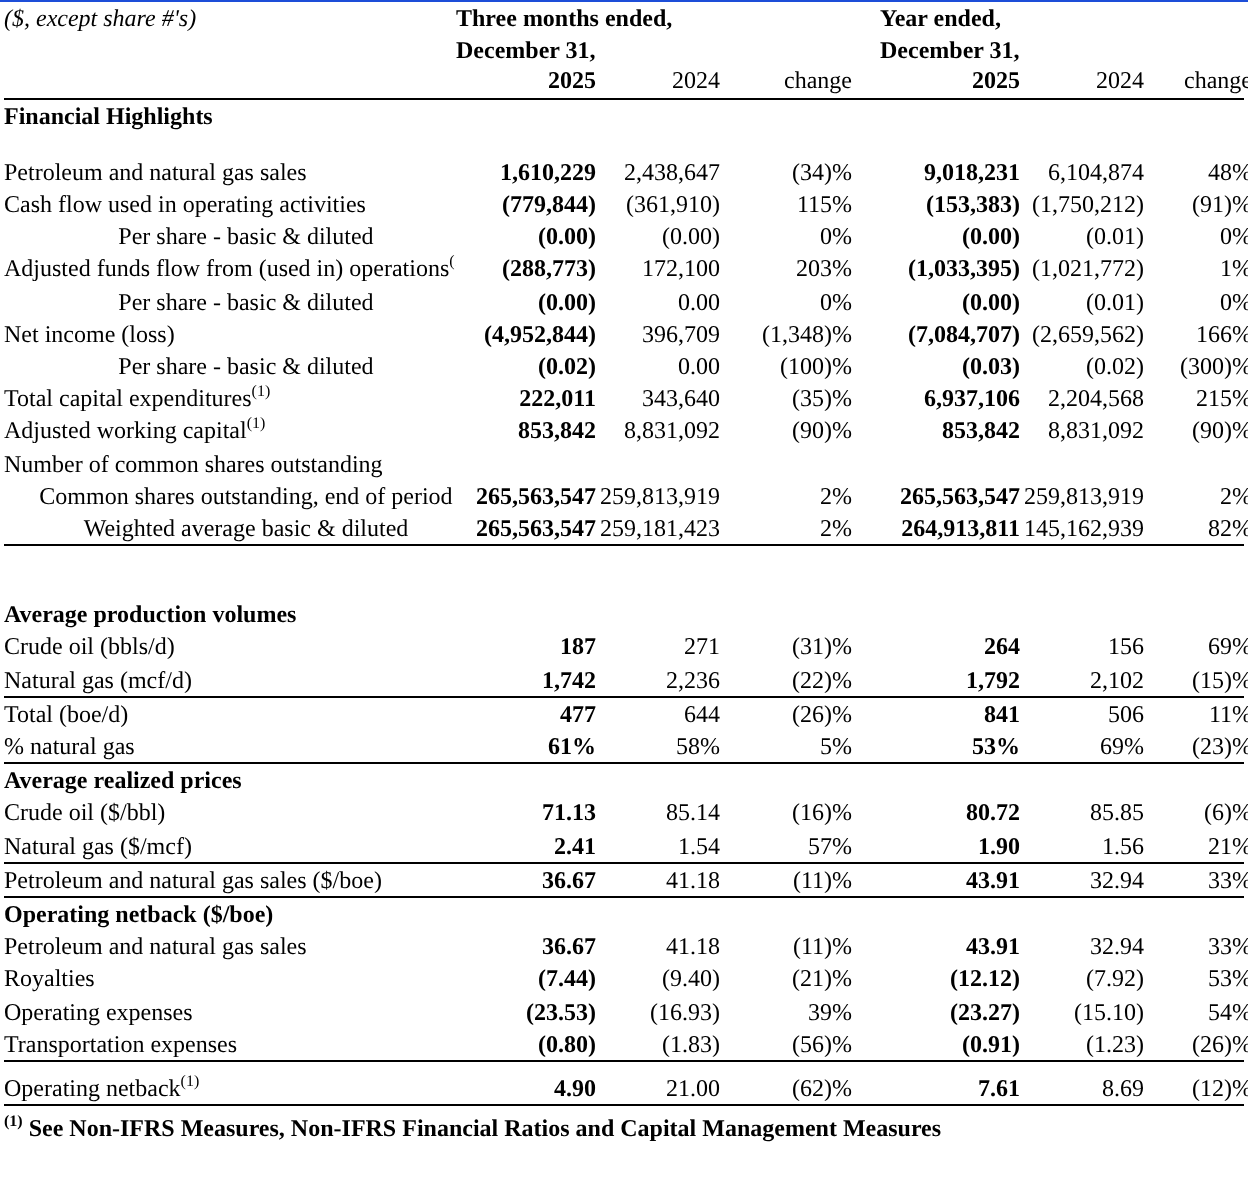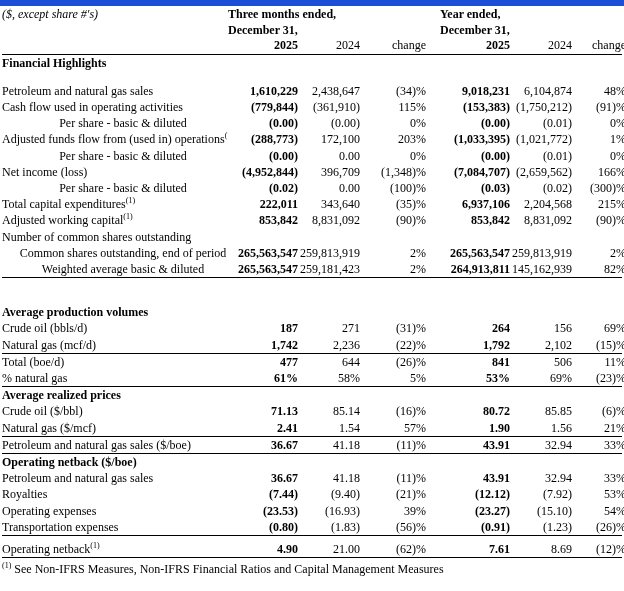--- a/index.html
+++ b/index.html
@@ -2,42 +2,42 @@
 <html><head>
 <meta charset="utf-8">
 <style>
   html, body { margin: 0; padding: 0; background: #ffffff; }
   body {
     width: 624px; height: 591px;
     font-family: "Liberation Serif", serif;
     font-size: 12px; color: #000;
     overflow: hidden;
   }
-  .doc { padding: 0 2px; border-top: 6px solid #1d4ed8; }
+  .doc { padding: 0 2px; border-top: 1px solid #1d4ed8; }
   .grid-row {
     display: grid;
     grid-template-columns: 226px 70px 62px 66px 84px 62px 54px;
     line-height: 16.2px;
     min-height: 16.2px;
     align-items: baseline;
   }
   .header-block { border-bottom: 1.5px solid #000; padding-top: 1px; }
   .header-block .grid-row { line-height: 15.5px; min-height: 15.5px; }
   .label { text-align: left; white-space: nowrap; overflow: hidden; }
   .label.indent { padding-left: 16px; text-align: center; }
   .num { text-align: right; white-space: nowrap; }
   .bold { font-weight: bold; }
   .units { font-style: italic; }
   .group { font-weight: bold; }
   .group.q { grid-column: 2 / 5; padding-right: 14px; }
   .group.y { grid-column: 5 / 8; padding-left: 14px; }
   .rule { border-bottom: 1.5px solid #000; }
   .row-section .label, .row-subheader .label { font-weight: bold; }
   .sup { font-size: 8px; vertical-align: super; line-height: 0; }
-  .footnote { padding-top: 4px; font-size: 12px; }
+  .footnote { padding-top: 4px; font-size: 12px; font-weight: bold; }
   .spacer { width: 100%; }
 </style>
 </head>
 <body>
 
 <div class="doc">
 
   <div class="header-block">
     <div class="grid-row">
       <div class="label units">($, except share #'s)</div>

